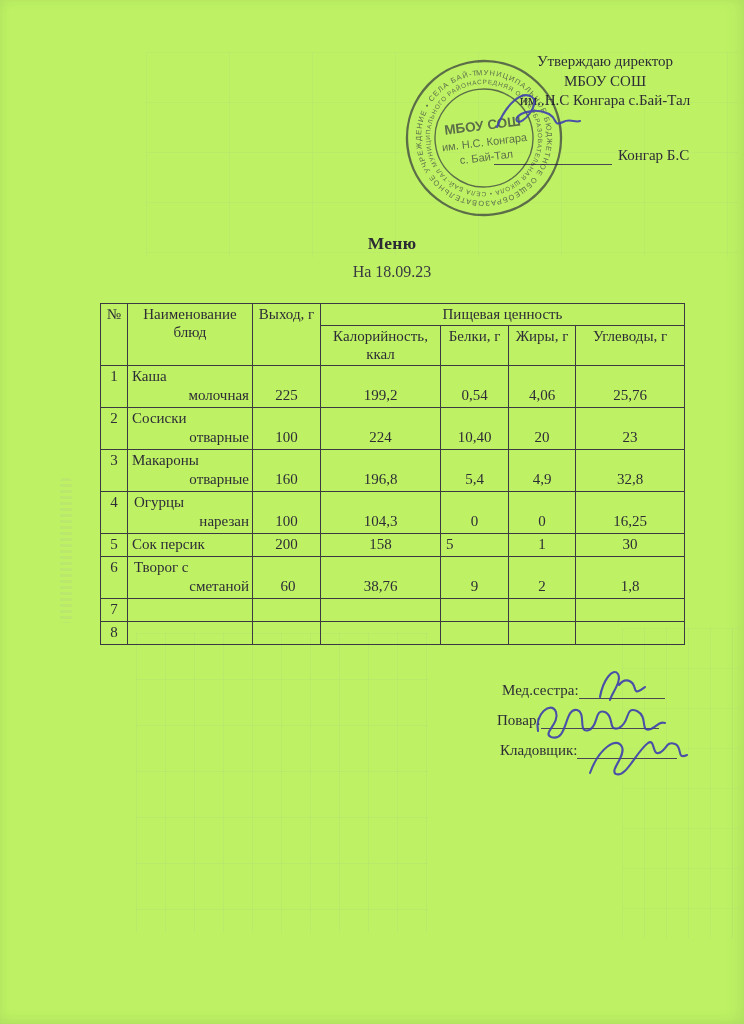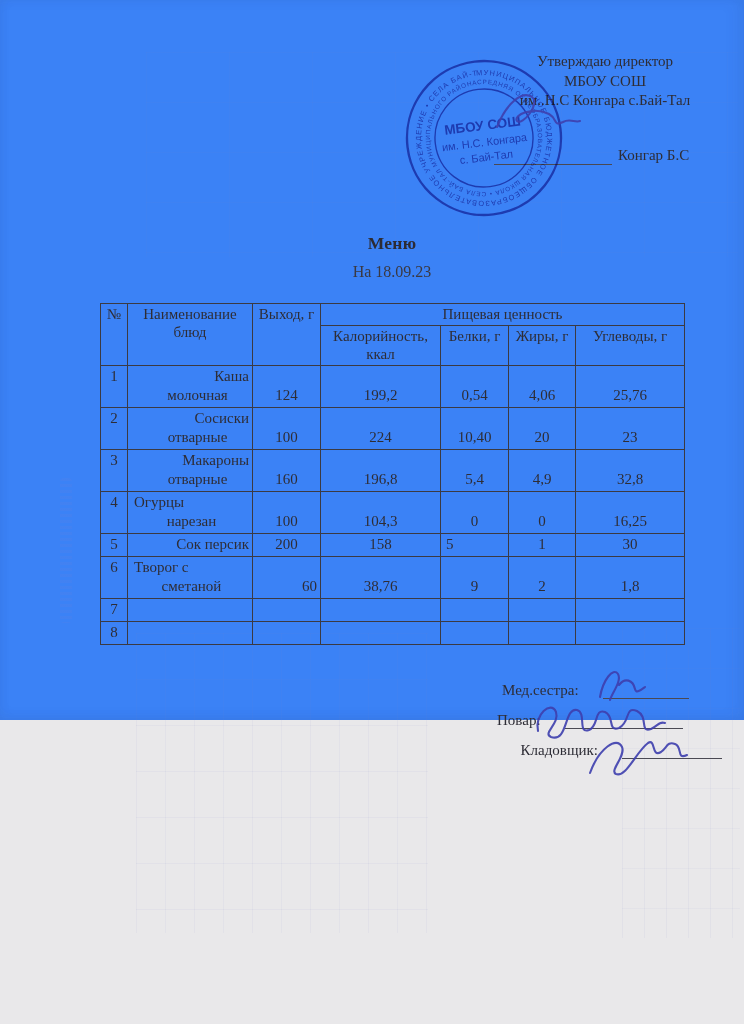--- a/index.html
+++ b/index.html
@@ -2,22 +2,22 @@
 <html><head>
 <meta charset="utf-8">
 <style>
   html,body{margin:0;padding:0;}
   body{
     width:744px;height:1024px;overflow:hidden;
     font-family:"Liberation Serif","DejaVu Serif",serif;
     background:#e9e8ea;
   }
   .page{
-    position:relative;width:744px;height:720px;
-    background:#3b82f6;
+    position:relative;width:744px;height:1024px;
+    background:#bef264;
     box-shadow:inset -8px 0 14px rgba(60,60,80,.05), inset 0 -6px 12px rgba(60,60,80,.035), inset 4px 0 10px rgba(60,60,80,.03);
     color:#34333b;
   }
   
   .bleed{
     position:absolute;pointer-events:none;opacity:.6;
   }
   .bleed.top{
     left:146px;top:52px;width:592px;height:205px;
     background-image:
@@ -83,41 +83,41 @@
   thead th{vertical-align:top;text-align:center;line-height:18px;}
   thead tr.h1{height:22px;}
   thead tr.h2{height:40px;margin-left:44px;}
   tbody tr{height:42px;}
   tbody tr:nth-child(5){height:22px;}
   tbody tr:nth-child(7){height:18px;}
   tbody tr:nth-child(8){height:17px;}
   tbody td{vertical-align:bottom;text-align:center;line-height:19px;}
   tbody td.num{vertical-align:top;text-align:center;}
   tbody td.name{vertical-align:top;text-align:left;padding-left:4px;}
-  tbody td.name .nl1{text-align:right;}
-  tbody td.name .nl2{text-align:center;padding-left:14px;}
+  tbody td.name .nl1{text-align:left;}
+  tbody td.name .nl2{text-align:right;padding-left:14px;}
   tbody tr:nth-child(4) td.name .nl1,
   tbody tr:nth-child(6) td.name .nl1{text-align:left;padding-left:2px;}
   tbody tr:nth-child(4) td.name .nl2,
   tbody tr:nth-child(6) td.name .nl2{padding-left:2px;}
-  tbody tr:nth-child(6) td.out{text-align:right;padding-left:6px;}
+  tbody tr:nth-child(6) td.out{text-align:center;padding-left:6px;}
   tbody tr:nth-child(5) td.protein{text-align:left;padding-left:5px;}
   
   .sig-block{
     position:absolute;left:502px;top:682px;width:220px;
     font-size:15px;color:#2e2d36;
   }
-  .sig-row{display:flex;align-items:flex-end;margin-bottom:13px;gap:24px;}
+  .sig-row{display:flex;align-items:flex-end;margin-bottom:13px;}
   .sig-row .lbl{white-space:nowrap;}
   .sig-row .line{display:inline-block;border-bottom:1.2px solid #4a4953;height:13px;}
   .sig-row.r1 .line{width:86px;}
   .sig-row.r2 .line{width:118px;}
   .sig-row.r3 .line{width:100px;}
   .sig-row.r2{margin-left:-5px;}
-  .sig-row.r3{margin-left:-2px;justify-content:flex-end;}
+  .sig-row.r3{margin-left:-2px;}
   
   .ink-overlay{position:absolute;left:0;top:0;width:744px;height:1024px;pointer-events:none;}
 </style>
 </head>
 <body>
 
 <div class="page">
 
   <div class="bleed top"></div>
   <div class="bleed bottom-left"></div>
@@ -181,21 +181,21 @@
         <th>Углеводы, г</th>
       </tr>
     </thead>
     <tbody>
         <tr>
           <td class="num">1</td>
           <td class="name">
             <div class="nl1">Каша</div>
             <div class="nl2">молочная</div>
           </td>
-          <td class="out">124</td>
+          <td class="out">225</td>
           <td class="kcal">199,2</td>
           <td class="protein">0,54</td>
           <td class="fat">4,06</td>
           <td class="carbs">25,76</td>
         </tr>
         <tr>
           <td class="num">2</td>
           <td class="name">
             <div class="nl1">Сосиски</div>
             <div class="nl2">отварные</div>

